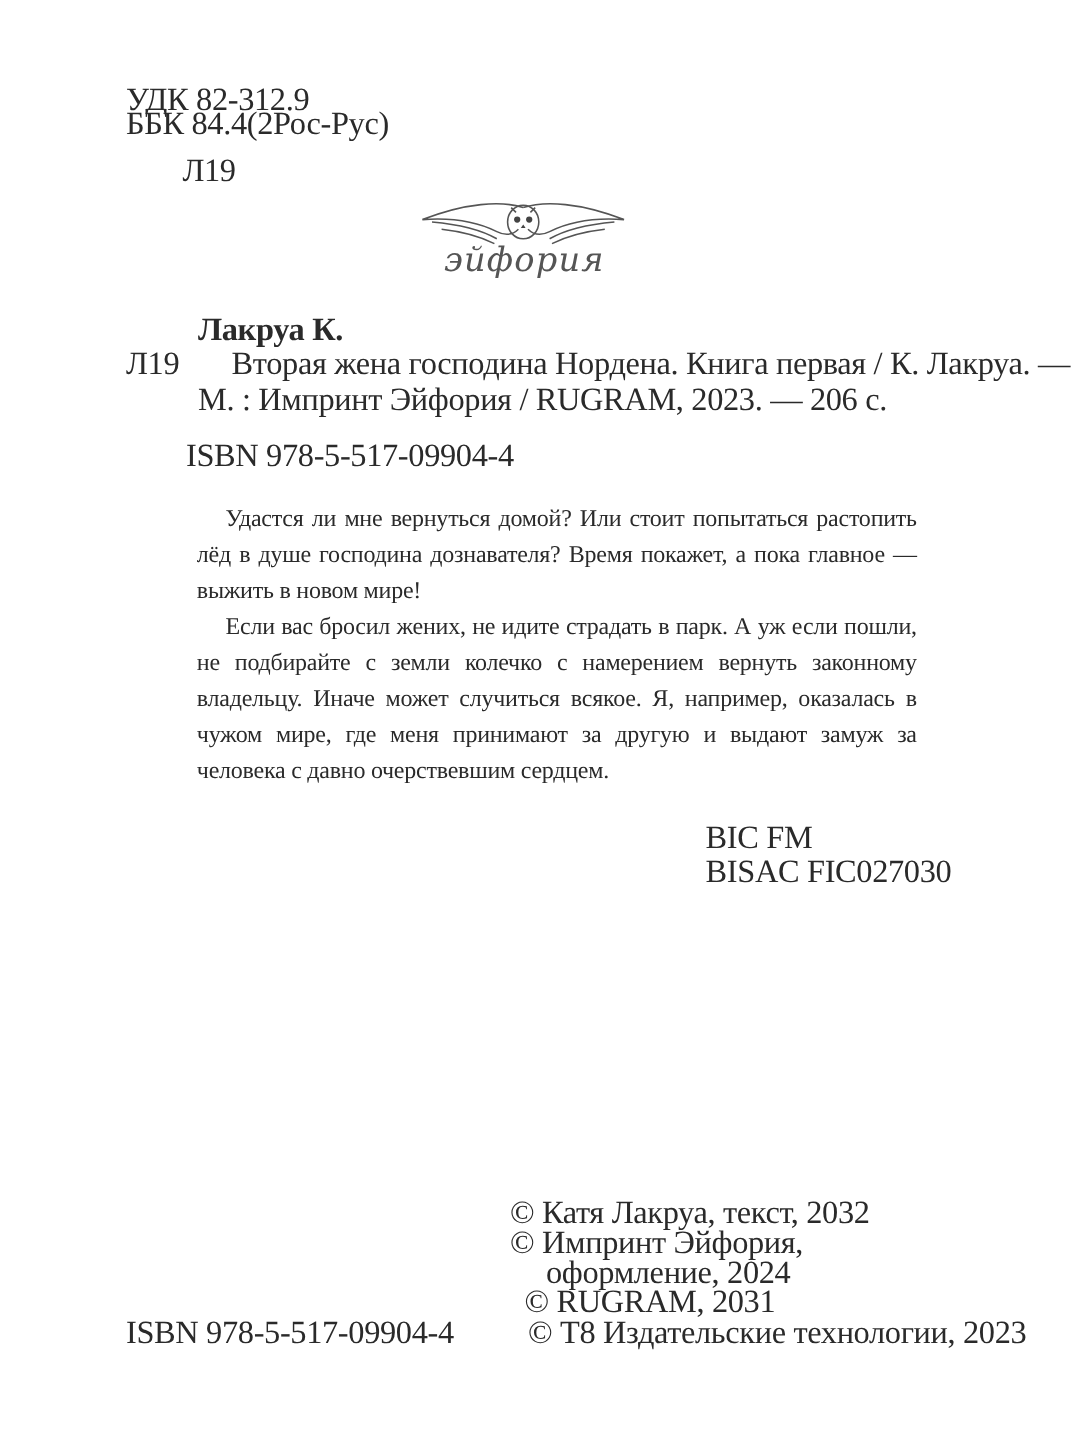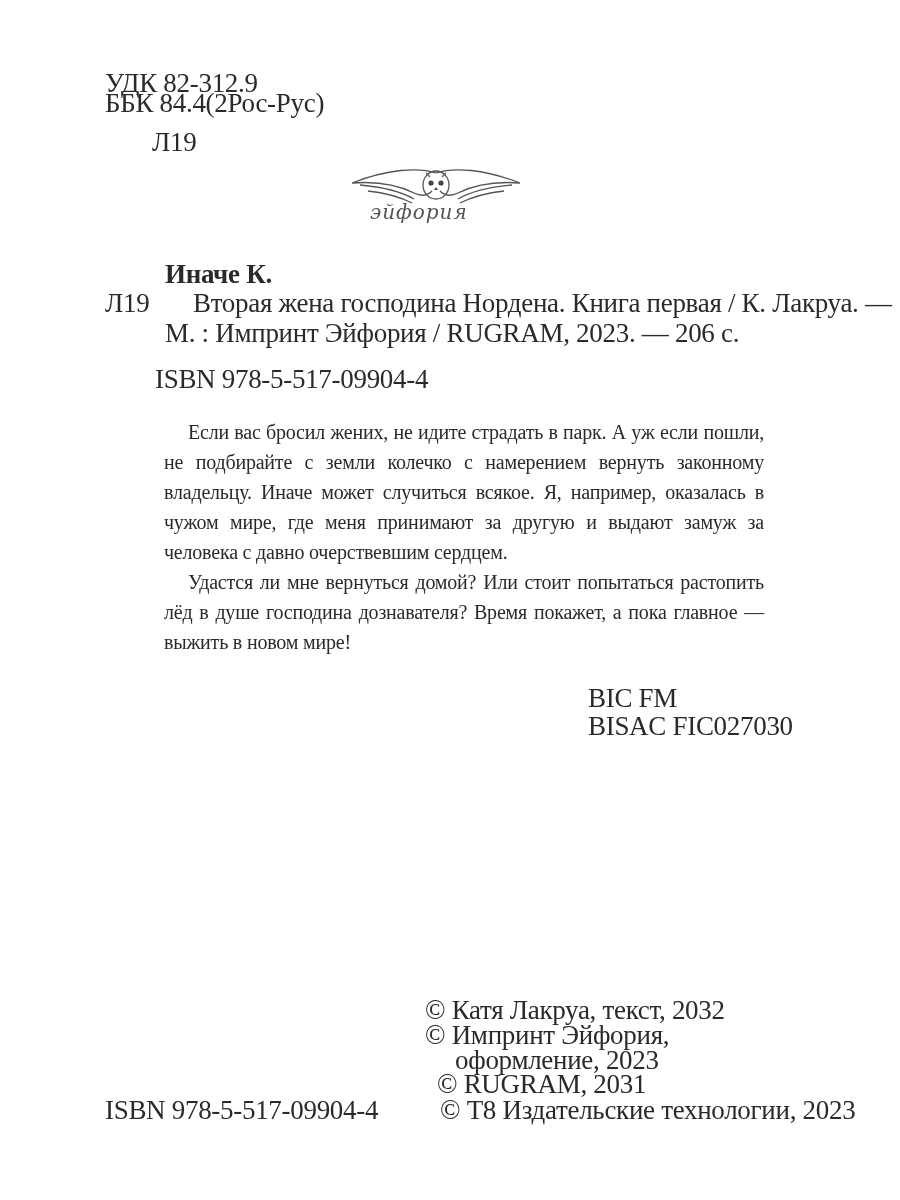--- a/index.html
+++ b/index.html
@@ -4,21 +4,21 @@
 <style>
   html, body { margin:0; padding:0; background:#ffffff; }
   body { width:900px; height:1200px; position:relative; overflow:hidden;
          font-family:"Liberation Serif", "DejaVu Serif", serif; color:#2a2a2a; }
   .abs { position:absolute; white-space:nowrap; }
   .t { font-size:27px; letter-spacing:-0.3px; }
   .bold { font-weight:bold; }
   .para { position:absolute; left:164px; width:600px; font-size:20px; line-height:30px; text-align:justify; letter-spacing:-0.2px; }
   .para p { margin:0; text-indent:24px; }
   .logo { position:absolute; left:348px; top:165px; width:176px; height:70px; }
-  .logo-word { position:absolute; left:370px; top:200px; font-size:20px; font-family:"DejaVu Serif", serif; font-style:italic; color:#555; letter-spacing:1px; }
+  .logo-word { position:absolute; left:370px; top:200px; font-size:28px; font-family:"DejaVu Serif", serif; font-style:italic; color:#555; letter-spacing:1px; }
 </style>
 </head>
 <body>
 
 <div class="abs t" style="left:105px;top:68px;">УДК 82-312.9</div>
 <div class="abs t" style="left:105px;top:88px;">ББК 84.4(2Рос-Рус)</div>
 <div class="abs t" style="left:152px;top:127px;">Л19</div>
 
 <div>
   <svg class="logo" viewBox="0 0 176 70">
@@ -32,33 +32,33 @@
       <ellipse cx="88" cy="20" rx="13" ry="14"></ellipse>
       <path d="M78 8 L82 12 M98 8 L94 12"></path>
     </g>
     <circle cx="83" cy="18" r="2.6" fill="#444"></circle>
     <circle cx="93" cy="18" r="2.6" fill="#444"></circle>
     <path d="M88 22 L86 25 L90 25 Z" fill="#444"></path>
   </svg>
   <div class="logo-word">эйфория</div>
 </div>
 
-<div class="abs t bold" style="left:165px;top:259px;">Иначе К.</div>
+<div class="abs t bold" style="left:165px;top:259px;">Лакруа К.</div>
 <div class="abs t" style="left:105px;top:288px;">Л19</div>
 <div class="abs t" style="left:193px;top:288px;">Вторая жена господина Нордена. Книга первая / К. Лакруа. —</div>
 <div class="abs t" style="left:165px;top:318px;">М. : Импринт Эйфория / RUGRAM, 2023. — 206 с.</div>
 <div class="abs t" style="left:155px;top:364px;">ISBN 978-5-517-09904-4</div>
 
 <div class="para" style="top:417px;">
+  <p>Удастся ли мне вернуться домой? Или стоит попытаться растопить лёд в душе господина дознавателя? Время покажет, а пока главное — выжить в новом мире!</p>
   <p>Если вас бросил жених, не идите страдать в парк. А уж если пошли, не подбирайте с земли колечко с намерением вернуть законному владельцу. Иначе может случиться всякое. Я, например, оказалась в чужом мире, где меня принимают за другую и выдают замуж за человека с давно очерствевшим сердцем.</p>
-  <p>Удастся ли мне вернуться домой? Или стоит попытаться растопить лёд в душе господина дознавателя? Время покажет, а пока главное — выжить в новом мире!</p>
 </div>
 
 <div class="abs t" style="left:588px;top:683px;">BIC FM</div>
 <div class="abs t" style="left:588px;top:711px;">BISAC FIC027030</div>
 
 <div class="abs t" style="left:105px;top:1095px;">ISBN 978-5-517-09904-4</div>
 
 <div class="abs t" style="left:425px;top:995px;">© Катя Лакруа, текст, 2032</div>
 <div class="abs t" style="left:425px;top:1020px;">© Импринт Эйфория,</div>
-<div class="abs t" style="left:455px;top:1045px;">оформление, 2023</div>
+<div class="abs t" style="left:455px;top:1045px;">оформление, 2024</div>
 <div class="abs t" style="left:437px;top:1069px;">© RUGRAM, 2031</div>
 <div class="abs t" style="left:440px;top:1095px;text-align:right;">© Т8 Издательские технологии, 2023</div>
 
 </body></html>

